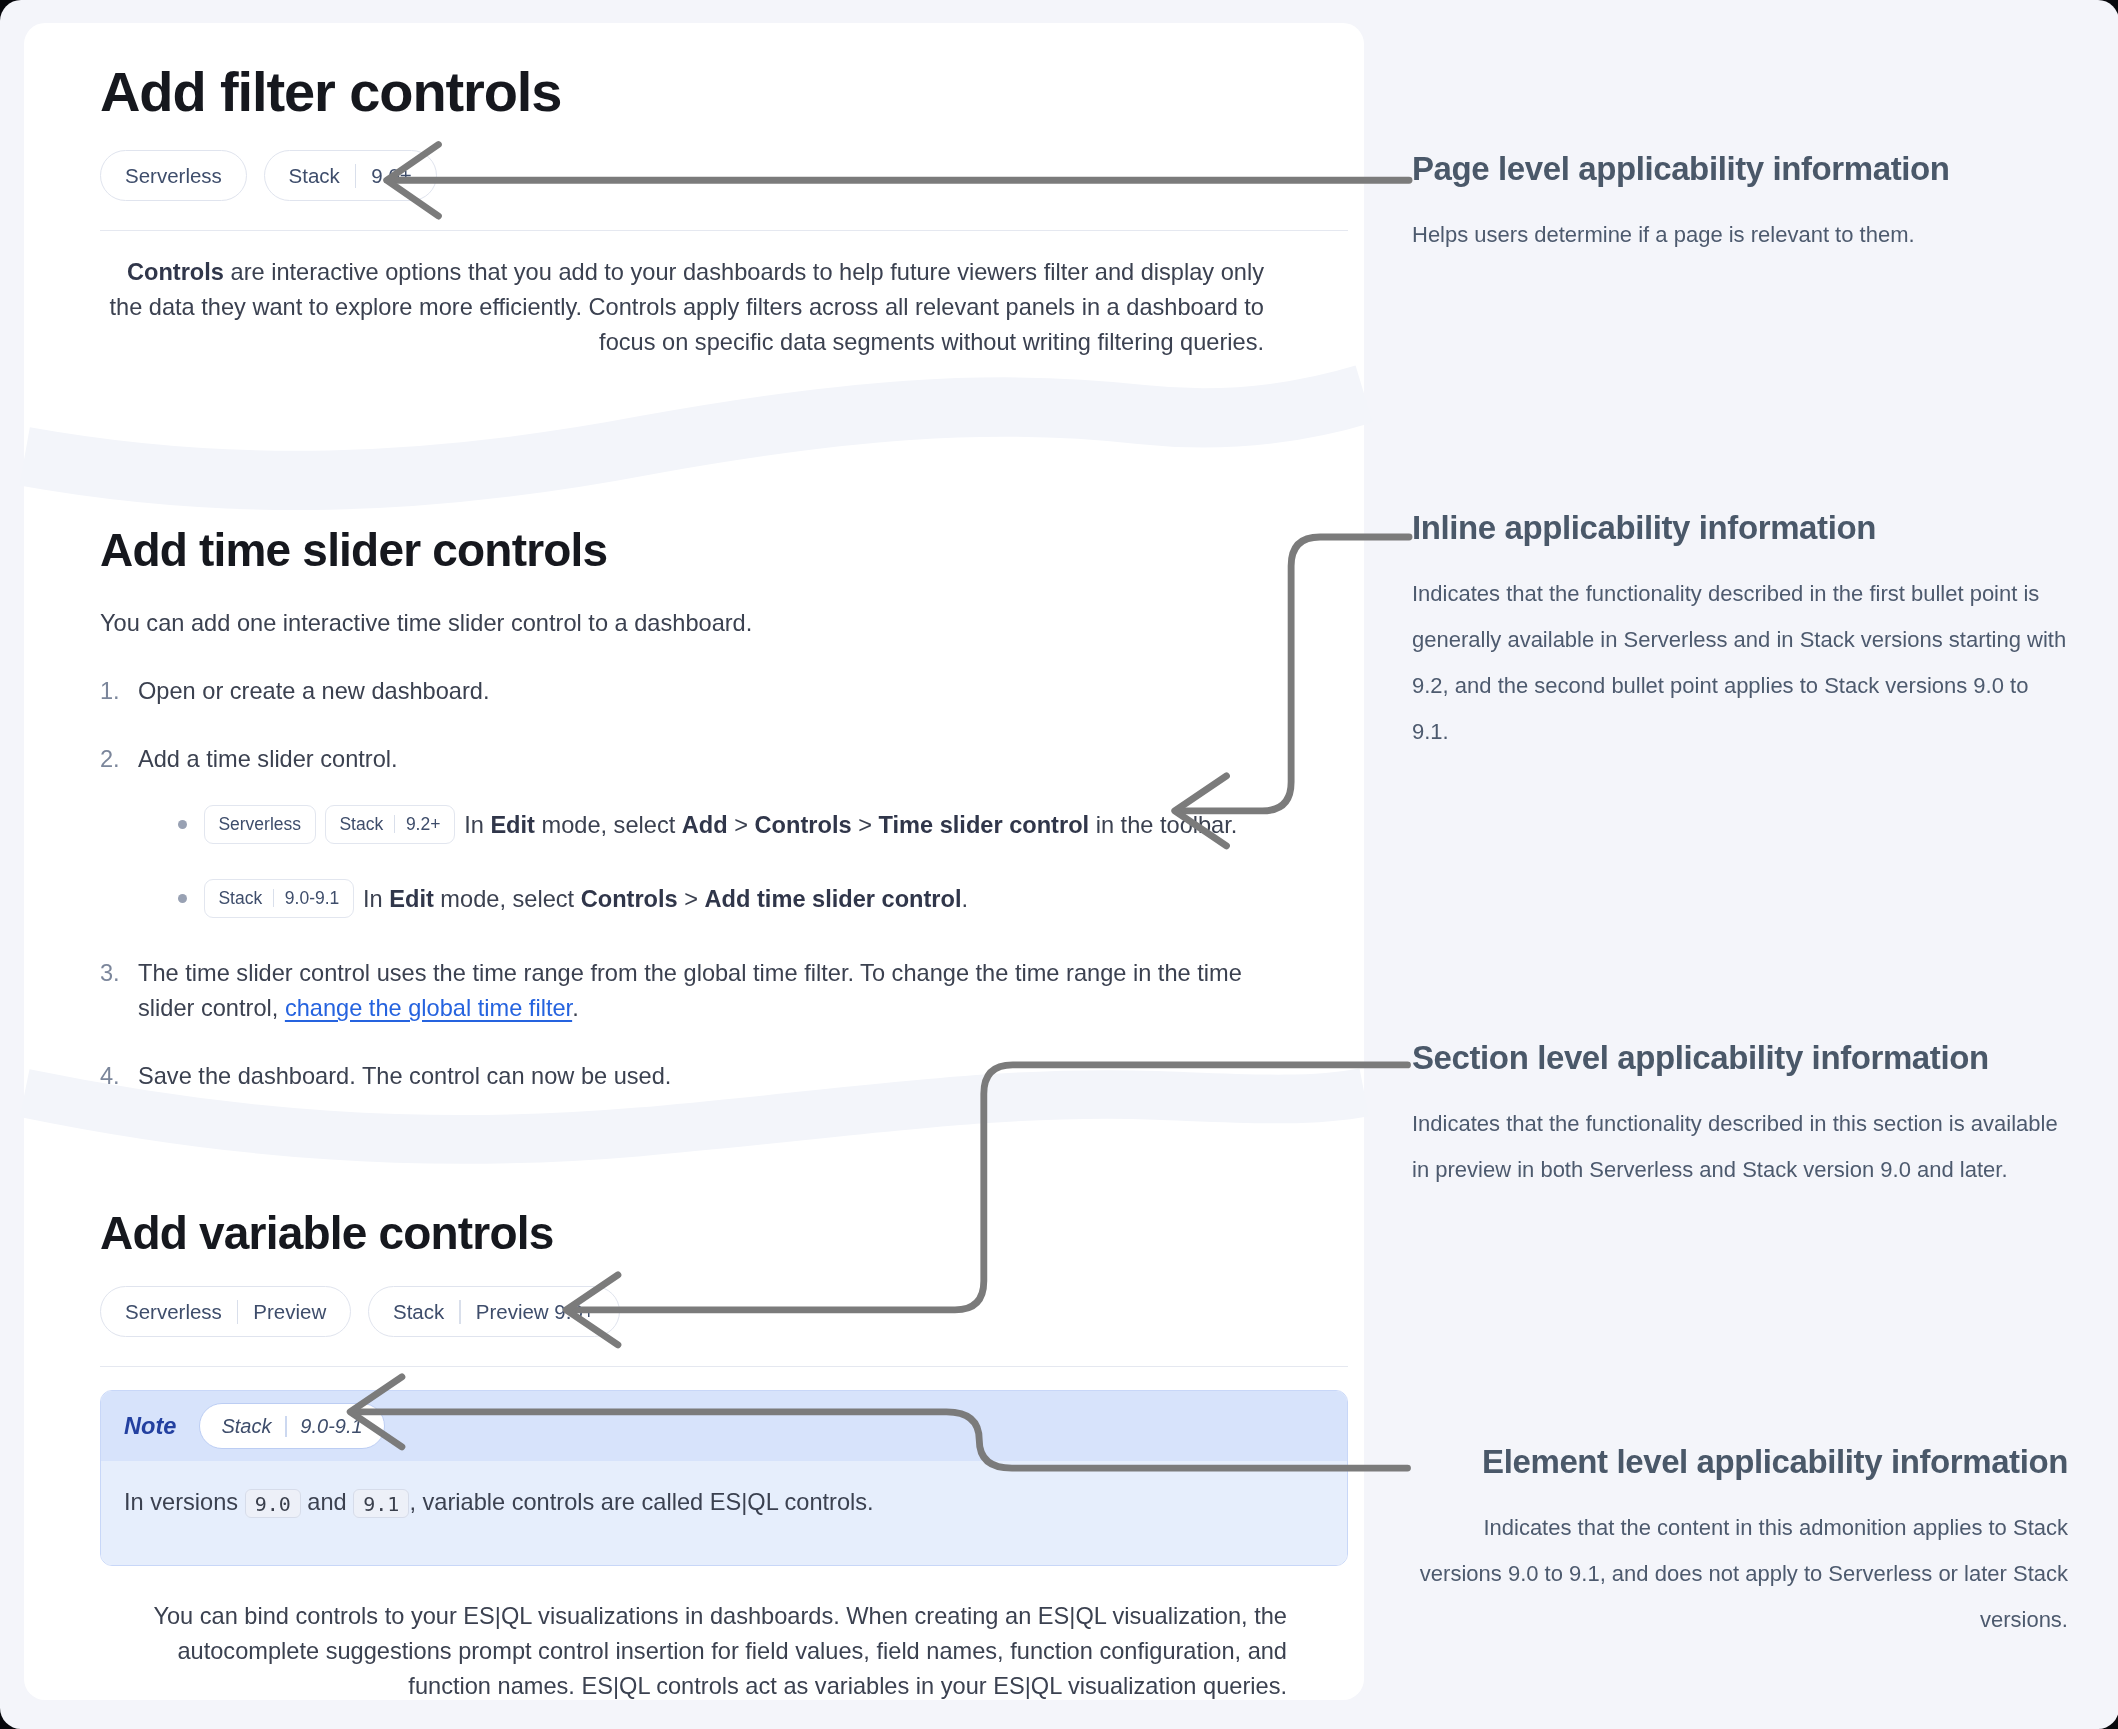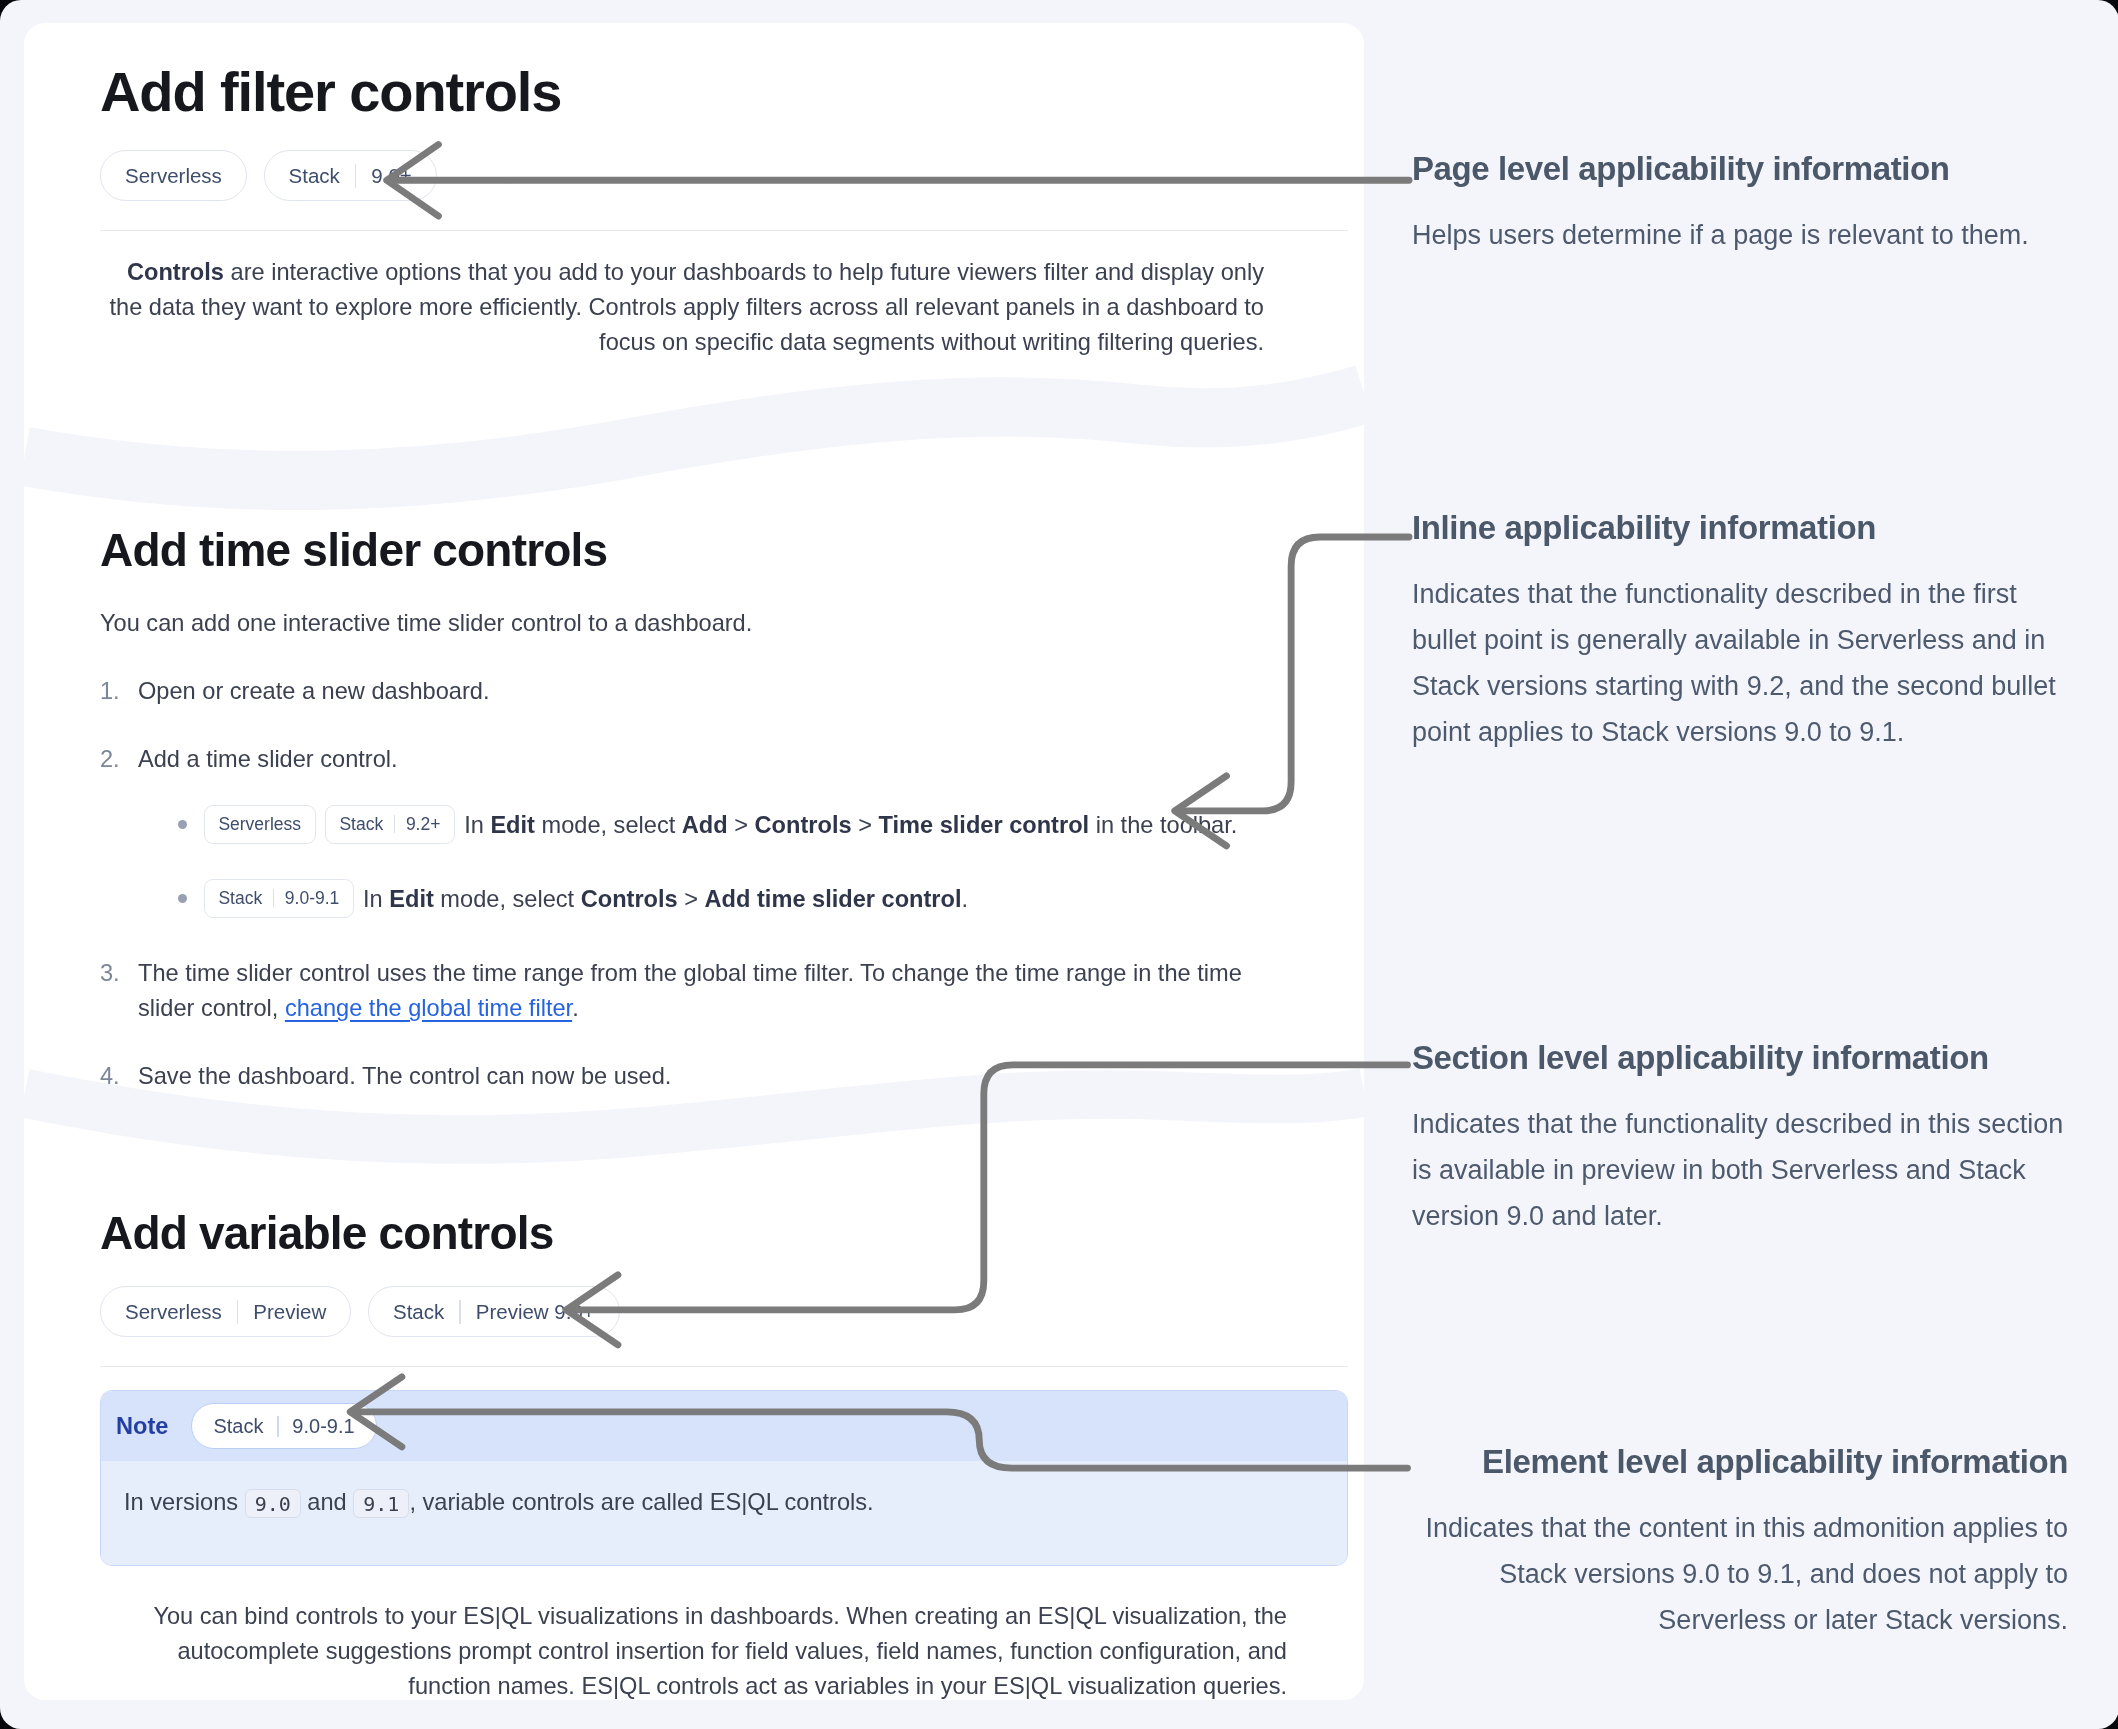--- a/index.html
+++ b/index.html
@@ -42,37 +42,37 @@
     display:inline-flex;align-items:center;height:37px;padding:0 13.7px;gap:10.6px;
     background:#fff;border:1.5px solid #e2e6ef;border-radius:9px;
     font-size:17.5px;color:#3e4d6b;white-space:nowrap;vertical-align:middle;
     position:relative;top:-2.3px;margin-right:9px;
   }
   .minipill .pill-div{height:18px;}
   a.doc-link{color:#2563df;text-decoration:underline;text-underline-offset:3.8px;cursor:pointer;}
   .note{
     margin-top:23px;border:1.5px solid #c8d7f8;border-radius:12px;overflow:hidden;
   }
-  .note-head{background:#d7e3fb;padding:12px 15px;display:flex;align-items:center;gap:23px;}
+  .note-head{background:#d7e3fb;padding:12px 23px;display:flex;align-items:center;gap:23px;font-style:italic;}
   .note-label{font-size:23.6px;font-weight:700;color:#2340a0;}
   .notepill{
     display:inline-flex;align-items:center;height:44px;padding:0 21px;gap:13.7px;
     background:#fff;border:1.5px solid #bccdf3;border-radius:23px;
     font-size:20px;color:#3e4d6b;white-space:nowrap;
   }
   .notepill .pill-div{background:#ccd8f0;height:21px;}
   .note-body{background:#e6eefc;padding:24px 23px 44px;font-size:23.6px;line-height:35px;color:#3b4150;}
   .code-chip{
     font-family:"DejaVu Sans Mono",monospace;font-size:20px;color:#3a3f4c;
     background:#edf0f8;border:1.5px solid #d6dcea;border-radius:6px;padding:1.5px 9px;
     white-space:nowrap;
   }
   .ann{position:absolute;left:1412px;width:656px;z-index:3;color:#4d5a6e;}
   .ann h3{margin:0 0 27px;font-size:33px;line-height:1;font-weight:700;color:#4a5869;letter-spacing:-0.4px;}
-  .ann p{margin:0;font-size:27px;line-height:46px;}
+  .ann p{margin:0;font-size:22px;line-height:46px;}
   .ann1{top:152px;} .ann2{top:511px;} .ann3{top:1041px;} .ann4{top:1445px;text-align:right;}
 </style>
 </head>
 <body>
 
 <div class="page">
 
   <div class="card"></div>
 
   <svg class="waves" width="2119" height="1729" viewBox="0 0 2785 2273">

